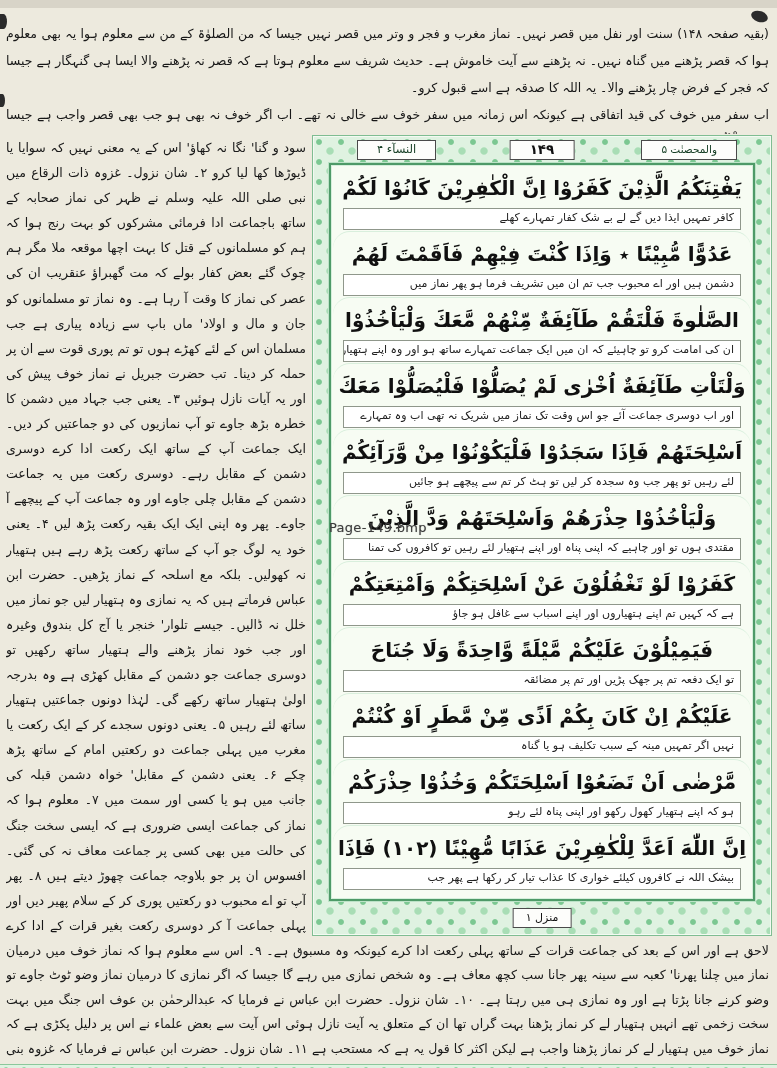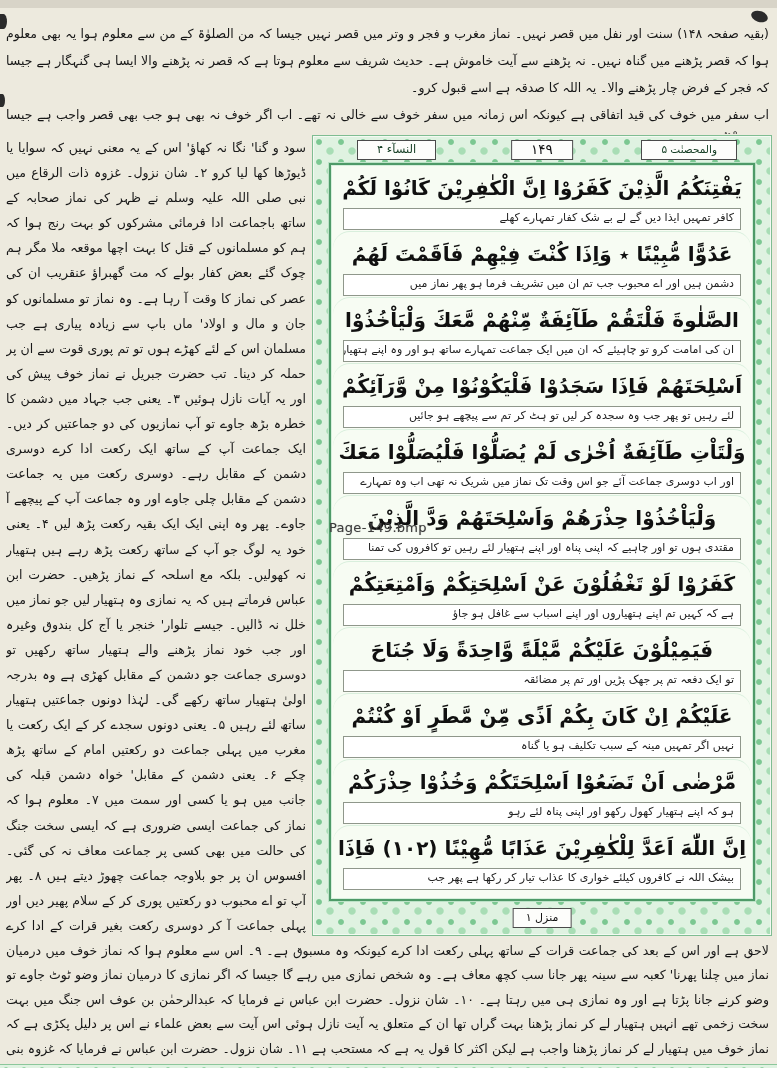--- a/index.html
+++ b/index.html
@@ -59,21 +59,21 @@
     margin:0 10px 1px 10px;padding:0 6px;
     text-align:right;white-space:nowrap;overflow:hidden;color:#222;
     direction:rtl;
   }
   .hdr-label{
     position:absolute;top:4px;height:18px;line-height:17px;
     background:#fdfdfb;border:1px solid #4a4a4a;
     padding:0 19px;white-space:nowrap;color:#133c22;
   }
   .hdr-juz{right:34px;font-size:10.5px;}
-  .hdr-num{left:50%;transform:translateX(-50%);font-size:13.5px;font-weight:400;color:#111;}
+  .hdr-num{left:50%;transform:translateX(-50%);font-size:13.5px;font-weight:700;color:#111;}
   .hdr-surah{left:44px;font-size:11.5px;}
   .manzil{
     position:absolute;bottom:7px;left:50%;transform:translateX(-50%);
     height:18px;line-height:17px;background:#fdfdfb;border:1px solid #4a4a4a;
     padding:0 12px;font-size:11px;color:#111;white-space:nowrap;
   }
   
   .watermark{
     position:absolute;left:329px;top:512px;z-index:6;
     font-family:"DejaVu Sans",sans-serif;font-weight:400;font-size:13px;
@@ -117,26 +117,26 @@
       </div> 
         <div class="verse-row">
         <div class="ar">عَدُوًّا مُّبِيْنًا ٭ وَاِذَا كُنْتَ فِيْهِمْ فَاَقَمْتَ لَهُمُ</div>
         <div class="ur">دشمن ہیں اور اے محبوب جب تم ان میں تشریف فرما ہو پھر نماز میں</div>
       </div> 
         <div class="verse-row">
         <div class="ar">الصَّلٰوةَ فَلْتَقُمْ طَآئِفَةٌ مِّنْهُمْ مَّعَكَ وَلْيَاْخُذُوْا</div>
         <div class="ur">ان کی امامت کرو تو چاہیئے کہ ان میں ایک جماعت تمہارے ساتھ ہو اور وہ اپنے ہتھیار</div>
       </div> 
         <div class="verse-row">
+        <div class="ar">وَلْتَاْتِ طَآئِفَةٌ اُخْرٰى لَمْ يُصَلُّوْا فَلْيُصَلُّوْا مَعَكَ</div>
+        <div class="ur">اور اب دوسری جماعت آئے جو اس وقت تک نماز میں شریک نہ تھی اب وہ تمہارے</div>
+      </div> 
+        <div class="verse-row">
         <div class="ar">اَسْلِحَتَهُمْ فَاِذَا سَجَدُوْا فَلْيَكُوْنُوْا مِنْ وَّرَآئِكُمْ</div>
         <div class="ur">لئے رہیں تو پھر جب وہ سجدہ کر لیں تو ہٹ کر تم سے پیچھے ہو جائیں</div>
-      </div> 
-        <div class="verse-row">
-        <div class="ar">وَلْتَاْتِ طَآئِفَةٌ اُخْرٰى لَمْ يُصَلُّوْا فَلْيُصَلُّوْا مَعَكَ</div>
-        <div class="ur">اور اب دوسری جماعت آئے جو اس وقت تک نماز میں شریک نہ تھی اب وہ تمہارے</div>
       </div> 
         <div class="verse-row">
         <div class="ar">وَلْيَاْخُذُوْا حِذْرَهُمْ وَاَسْلِحَتَهُمْ وَدَّ الَّذِيْنَ</div>
         <div class="ur">مقتدی ہوں تو اور چاہیے کہ اپنی پناہ اور اپنے ہتھیار لئے رہیں تو کافروں کی تمنا</div>
       </div> 
         <div class="verse-row">
         <div class="ar">كَفَرُوْا لَوْ تَغْفُلُوْنَ عَنْ اَسْلِحَتِكُمْ وَاَمْتِعَتِكُمْ</div>
         <div class="ur">ہے کہ کہیں تم اپنے ہتھیاروں اور اپنے اسباب سے غافل ہو جاؤ</div>
       </div> 
         <div class="verse-row">

